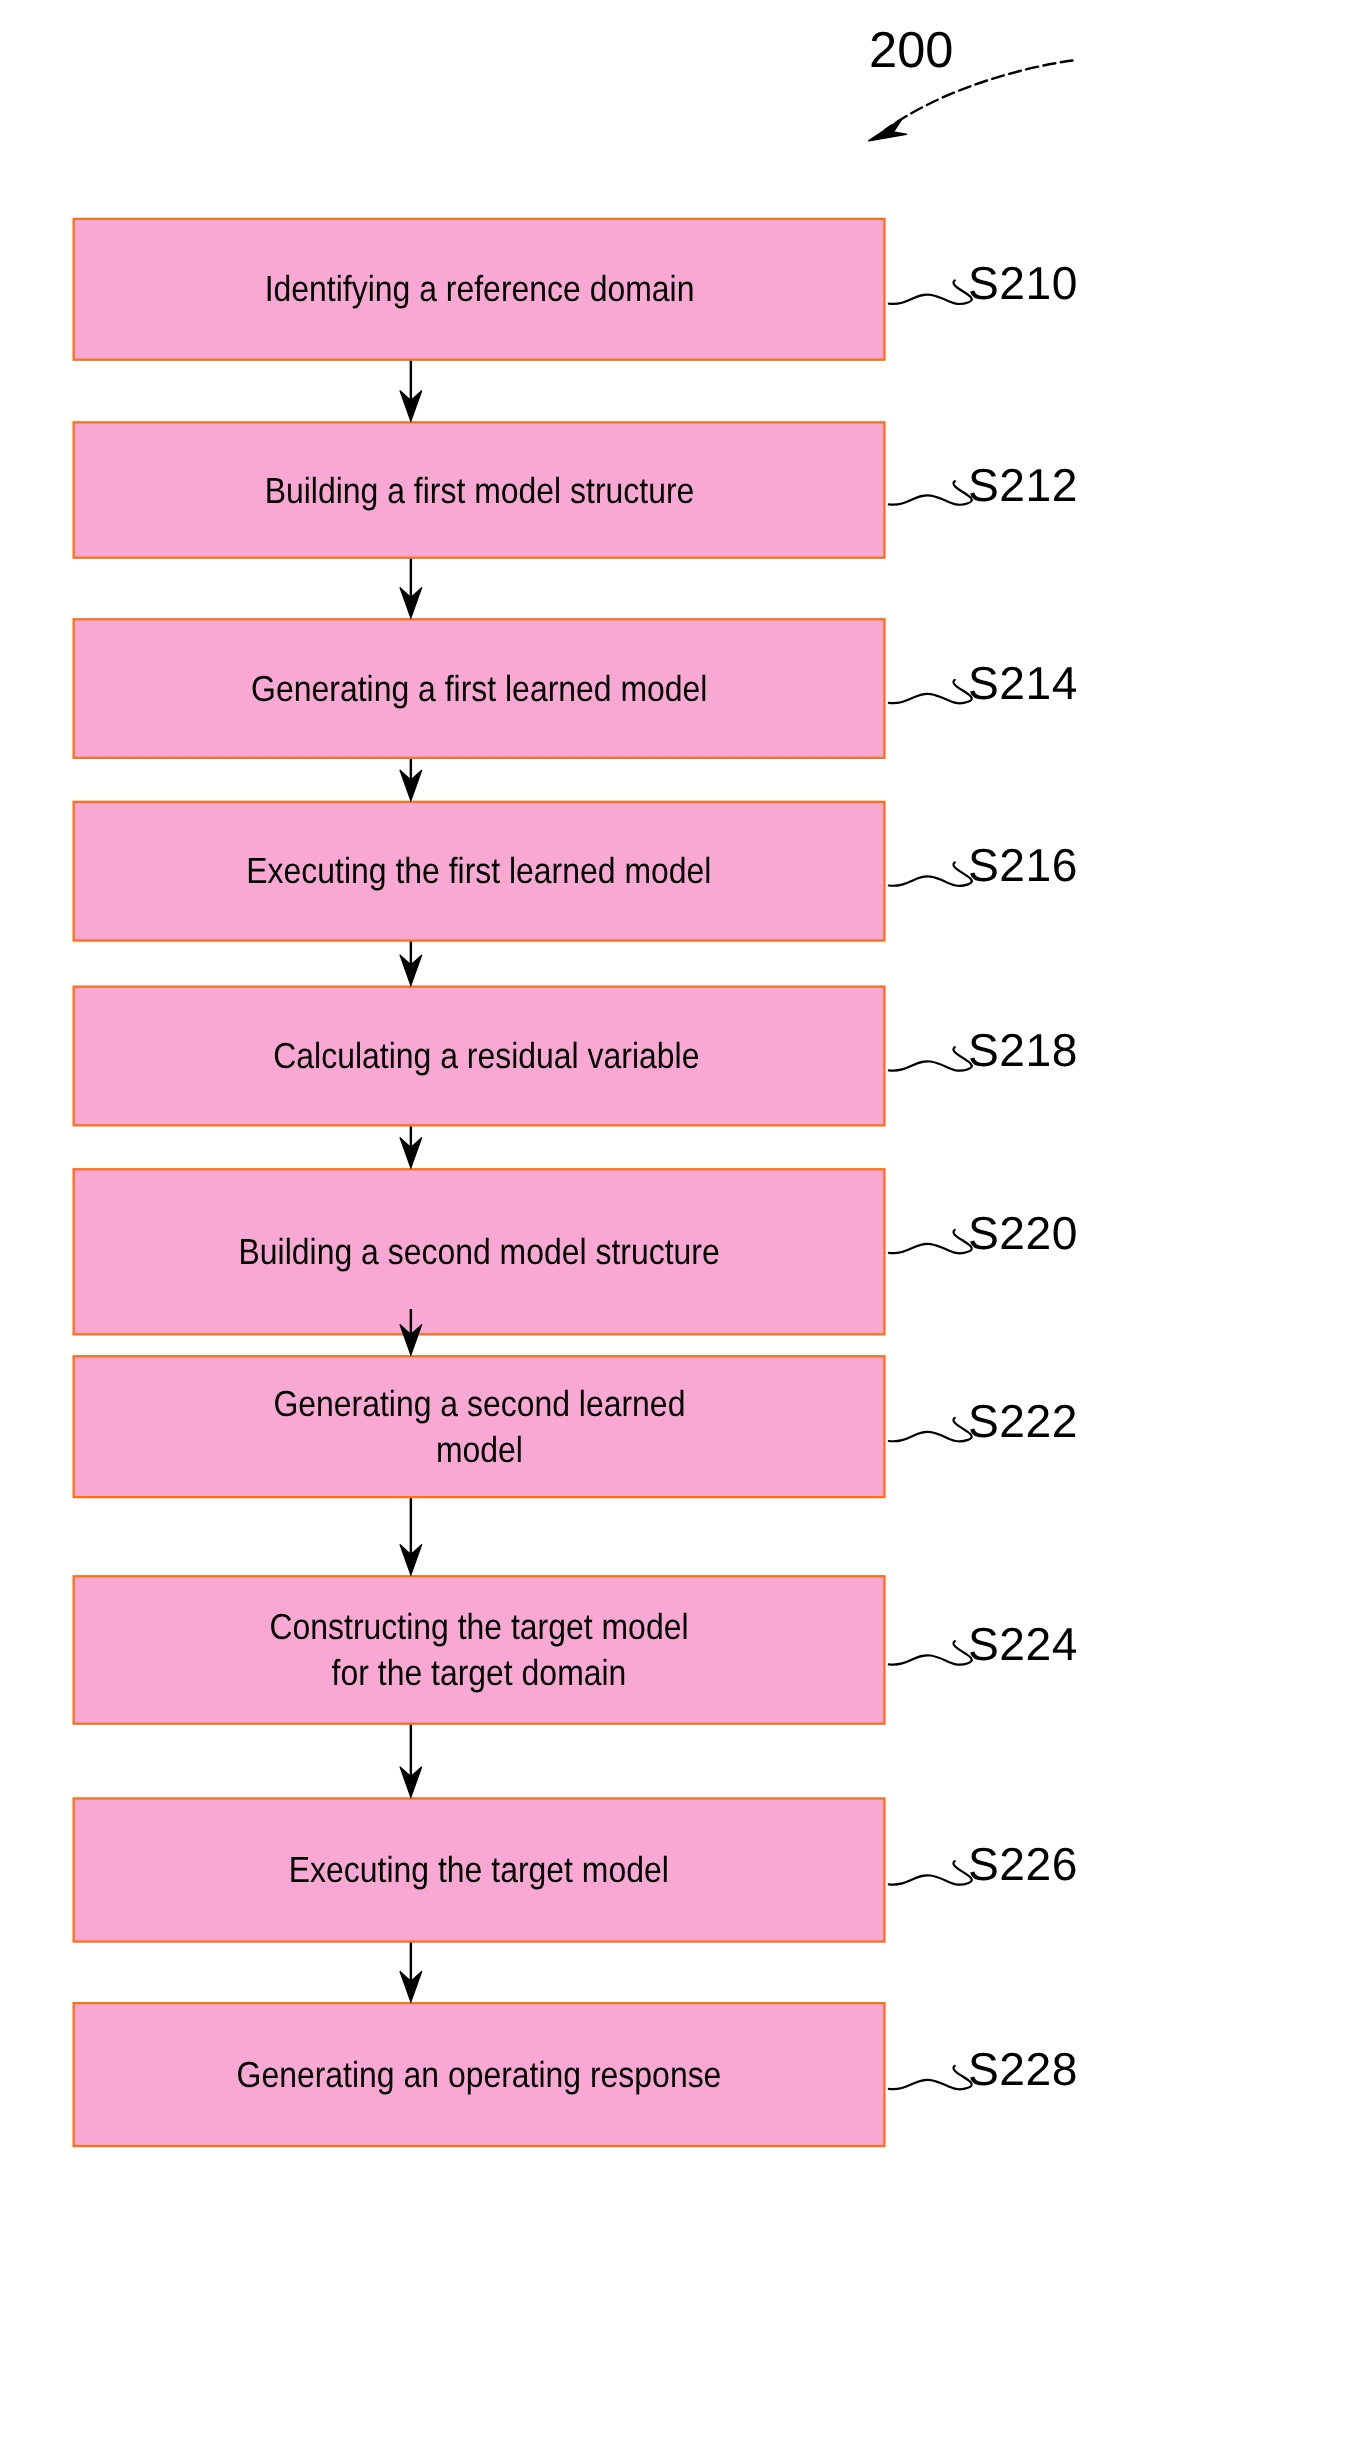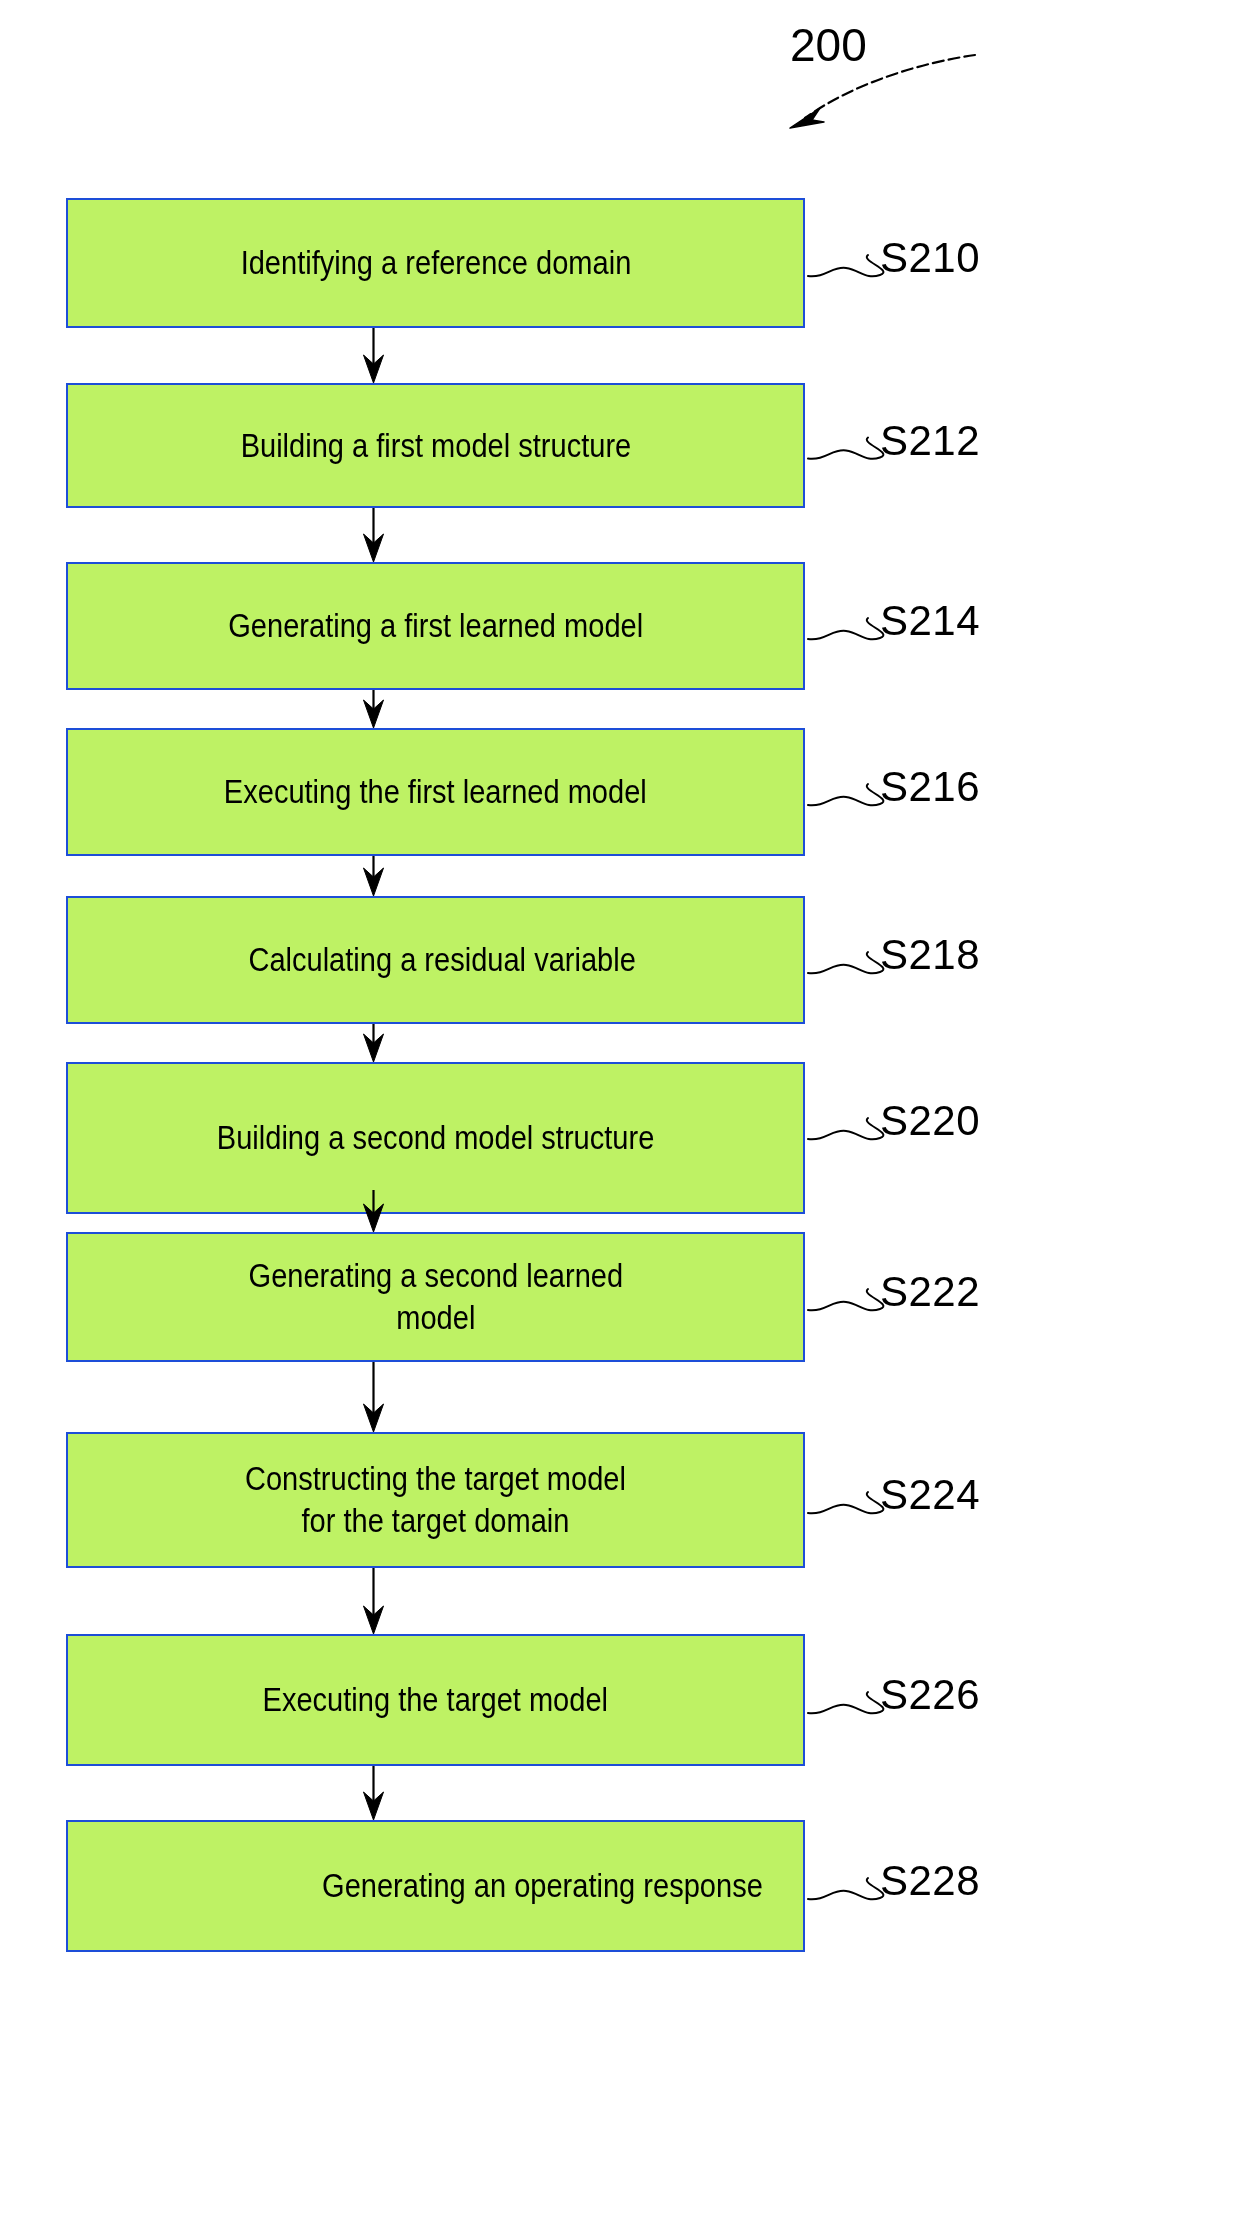--- a/index.html
+++ b/index.html
@@ -16,22 +16,22 @@
     color:#000;
     white-space:nowrap;
   }
 
   
   .flow-box{
     position:absolute;
     left:66px;
     width:739px;
     box-sizing:border-box;
-    border:2px solid #1d4ed8;
-    background:#bef264;
+    border:2px solid #f97316;
+    background:#f9a8d4;
     display:flex;
     align-items:center;
     justify-content:center;
     text-align:center;
   }
   .flow-box .box-text{
     display:block;
     font-size:33px;
     line-height:42px;
     transform:scaleX(0.88);
@@ -104,21 +104,21 @@
       <div class="step-label" style="left: 880px; top: 1268px;">S222</div>
       <div class="flow-box" style="left: 66px; width: 739px; top: 1432px; height: 136px;">
         <span class="box-text">Constructing the target model
 for the target domain</span>
       </div>
       <div class="step-label" style="left: 880px; top: 1471px;">S224</div>
       <div class="flow-box" style="left: 66px; width: 739px; top: 1634px; height: 132px;">
         <span class="box-text">Executing the target model</span>
       </div>
       <div class="step-label" style="left: 880px; top: 1671px;">S226</div>
-      <div class="flow-box" style="left: 66px; width: 739px; top: 1820px; height: 132px; justify-content: flex-end;">
+      <div class="flow-box" style="left: 66px; width: 739px; top: 1820px; height: 132px;">
         <span class="box-text">Generating an operating response</span>
       </div>
       <div class="step-label" style="left: 880px; top: 1857px;">S228</div>
     </div>
 
   <svg id="overlay" viewBox="0 0 1240 2224">
     <g id="lead-curve-group">
       <path d="M 975 55 C 925 62, 855 82, 805 118" fill="none" stroke="#000" stroke-width="2.2" stroke-dasharray="11 5" stroke-linecap="round"></path>
       <path d="M 790 128 L 820 108 L 812 120 L 824 122 Z" fill="#000" stroke="#000" stroke-width="1.5" stroke-linejoin="round"></path>
     </g>

